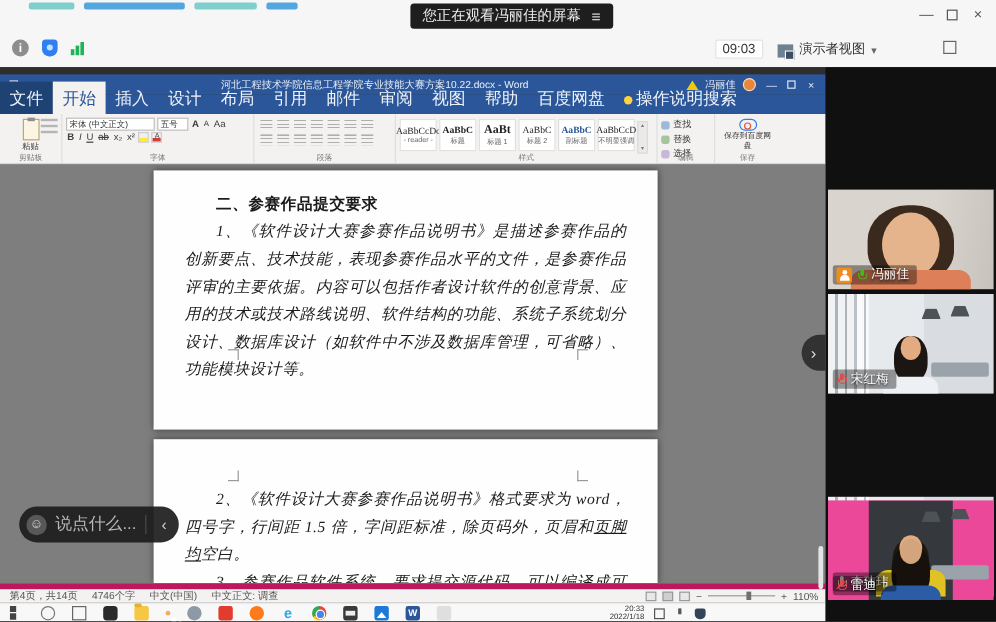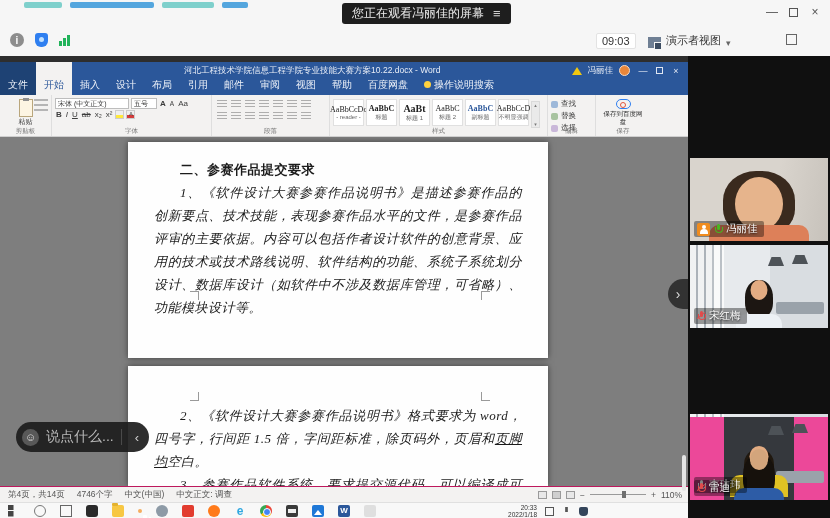--- a/index.html
+++ b/index.html
@@ -50,21 +50,21 @@
   .q-caret { width:0; height:0; border-left:3px solid transparent; border-right:3px solid transparent; border-top:4px solid #dfe6f2; }
   .wt-text { flex:1; text-align:center; font-size:8.5px; color:#e9eef7; white-space:nowrap; overflow:hidden; text-overflow:ellipsis; }
   .wt-right { display:flex; align-items:center; gap:6px; margin-right:5px; }
   .warn { width:0; height:0; border-left:5px solid transparent; border-right:5px solid transparent; border-bottom:8px solid #f2c80f; }
   .wt-user { font-size:8.5px; color:#e9eef7; }
   .wt-avatar { width:11px; height:11px; border-radius:50%; background:#e8863a; border:1px solid #f5d9c2; }
   .wt-btn { font-size:9px; color:#dfe6f2; width:14px; text-align:center; }
   .wt-max { width:7px; height:7px; border:1px solid #dfe6f2; }
 
   .wtabs { position:absolute; top:23px; left:0; width:688px; height:16px; background:#2b579a; display:flex; align-items:flex-end; }
-  .wtab { font-size:10px; color:#eef2f9; padding:16px 8px 3px; white-space:nowrap; }
+  .wtab { font-size:14px; color:#eef2f9; padding:6px 8px 3px; white-space:nowrap; }
   .wtab.file { background:#1e4274; }
   .wtab.active { background:#f3f2f1; color:#2b579a; }
   .wtab .bulb { display:inline-block; width:7px; height:7px; border-radius:50%; background:#ffd23e; margin-right:3px; }
 
   .ribbon { position:absolute; top:39px; left:0; width:688px; height:42px; background:#f3f2f1; border-bottom:1px solid #cfcfcf; display:flex; }
   .rgroup { position:relative; height:100%; border-right:1px solid #dedede; padding:2px 3px 9px; }
   .glabel { position:absolute; bottom:0; left:0; right:0; text-align:center; font-size:6.5px; color:#7a7a7a; }
   .paste-ic { width:14px; height:18px; background:#fdf5e3; border:1px solid #b9a67c; margin:2px auto 0; position:relative; }
   .paste-ic::before { content:""; position:absolute; top:-2px; left:3px; width:6px; height:3px; background:#8f8f8f; }
   .paste-lbl { font-size:7px; color:#444; text-align:center; }
@@ -104,21 +104,21 @@
   .dpara { text-indent:2em;font-style:italic; }
   .u { text-decoration:underline; }
   .cmark { position:absolute; width:9px; height:9px; border-color:#9a9a9a; border-style:solid; border-width:0; }
   .p1 .cmark.l { left:62px; bottom:58px; border-right-width:1px; border-top-width:1px; }
   .p1 .cmark.r { right:58px; bottom:58px; border-left-width:1px; border-top-width:1px; }
   .p2 .cmark.l { left:62px; top:26px; border-right-width:1px; border-bottom-width:1px; }
   .p2 .cmark.r { right:58px; top:26px; border-left-width:1px; border-bottom-width:1px; }
   .wscroll { position:absolute; right:24px; top:0; width:9px; height:349px; background:#efefef; }
   .wthumb { position:absolute; left:1px; top:6px; width:7px; height:56px; background:#bdbdbd; border-radius:3px; }
 
-  .wstatus { position:absolute; top:430px; left:0; width:688px; height:16px; background:#f3f2f1; border-top:1px solid #be185d;
+  .wstatus { position:absolute; top:430px; left:0; width:688px; height:16px; background:#f3f2f1; border-top:5px solid #be185d;
              display:flex; align-items:center; font-size:8.5px; color:#555; }
   .ws-left { display:flex; gap:12px; padding-left:8px; flex:1; }
   .ws-right { display:flex; align-items:center; gap:5px; padding-right:6px; }
   .vbtn { width:9px; height:8px; border:1px solid #9a9a9a; background:#e8e8e8; }
   .vbtn.sel { background:#cfcfcf; }
   .zoomtrack { width:56px; height:1px; background:#9a9a9a; position:relative; }
   .zoomthumb { position:absolute; left:32px; top:-3px; width:4px; height:7px; background:#6f6f6f; }
 
   
   .chatpill { position:absolute; left:16px; top:422px; height:30px; display:flex; align-items:center; gap:7px;

